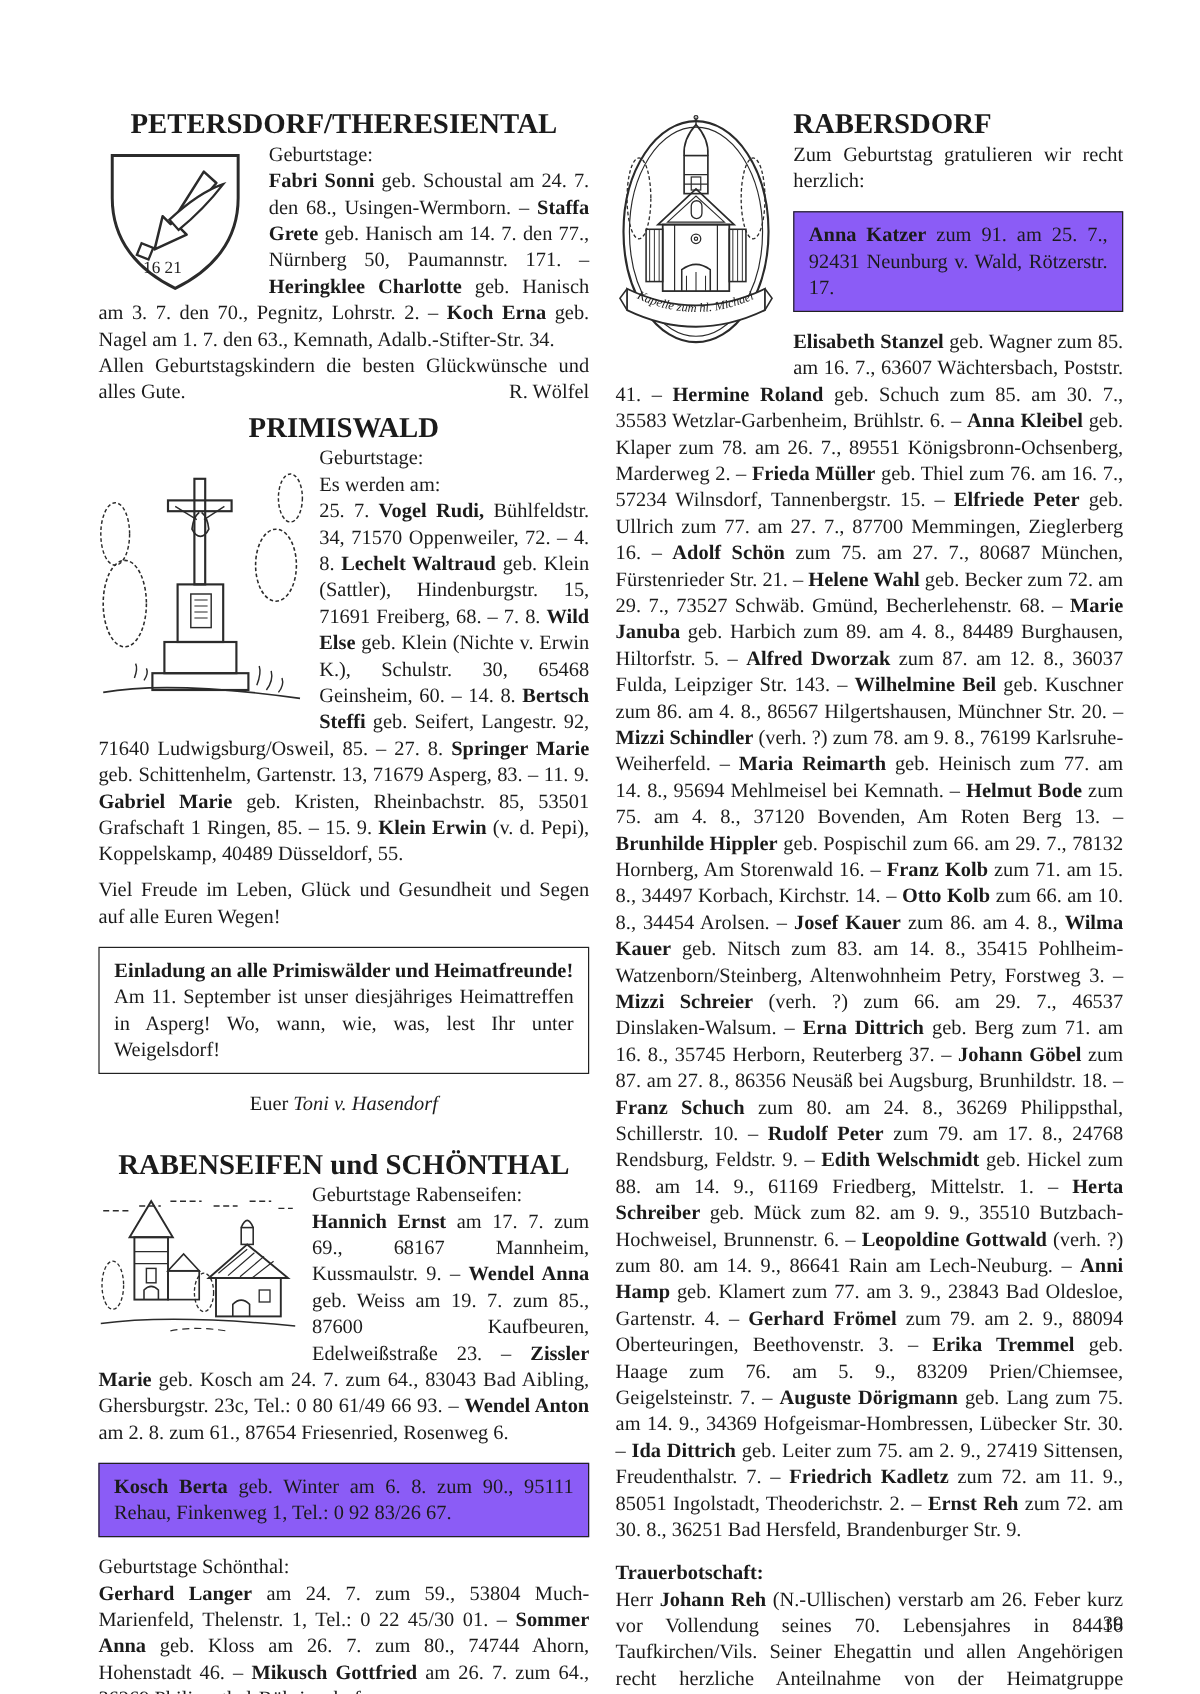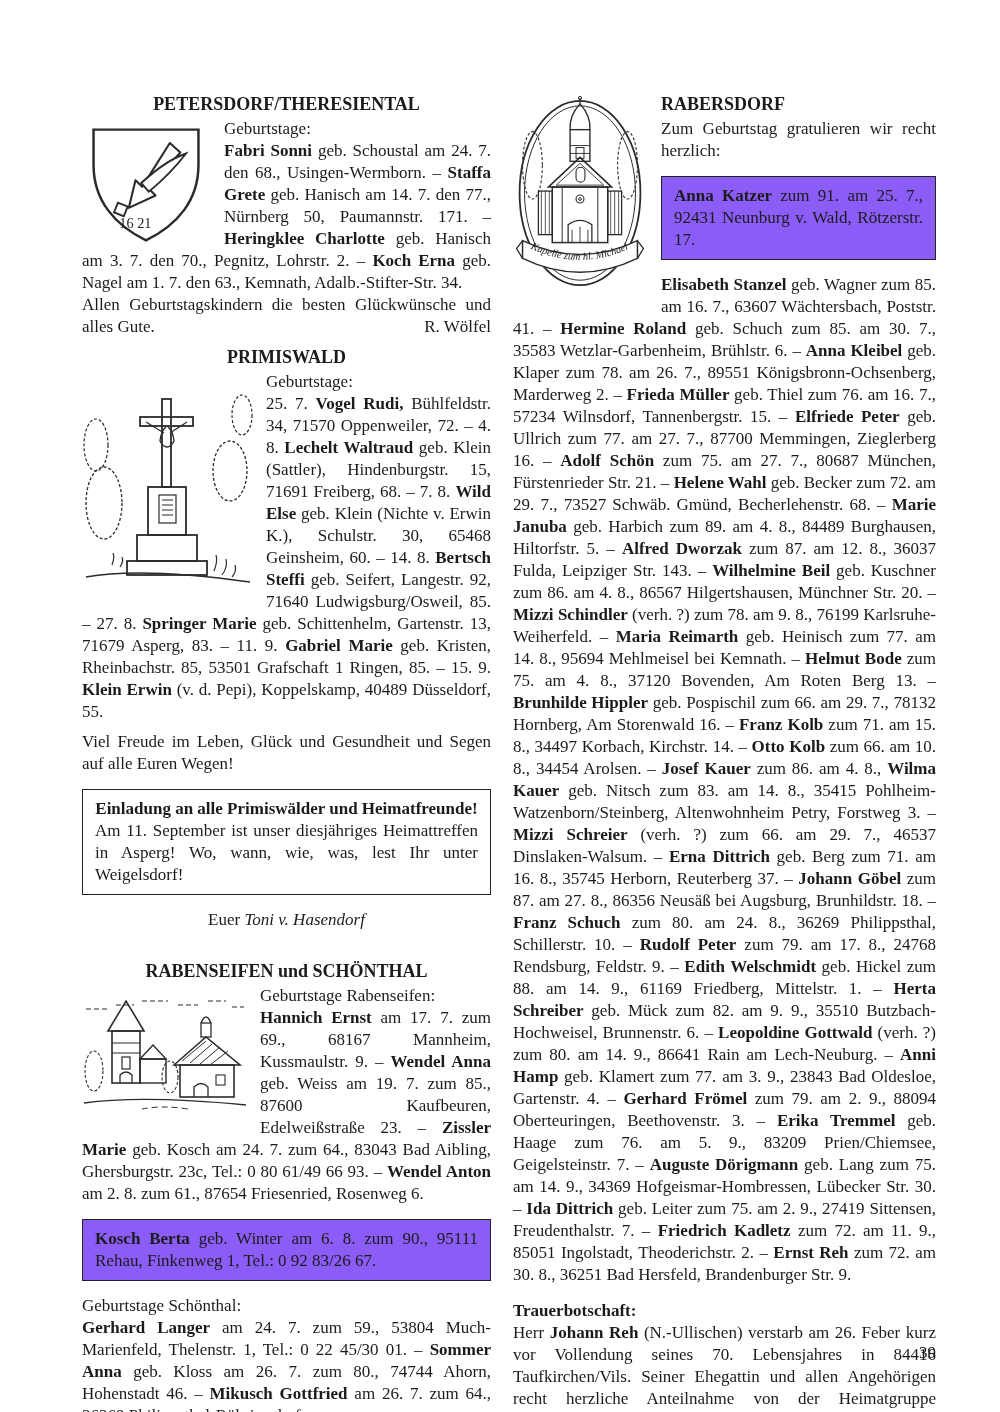--- a/index.html
+++ b/index.html
@@ -9,21 +9,21 @@
     color:#1b1b1b;
     font-size:17px;line-height:22px;
   }
   .page{position:relative;width:1000px;height:1412px;box-sizing:border-box;
         padding:92px 64px 0 82px;overflow:hidden;}
   .cols{display:flex;gap:22px;}
   .col-left{width:409px;flex:0 0 409px;}
   .col-right{width:423px;flex:0 0 423px;}
   p{margin:0;text-align:justify;}
   .intro{text-align:left;}
-  .sec-head{font-size:18px;line-height:24px;font-weight:bold;text-align:center;margin:0 0 2px 0;}
+  .sec-head{font-size:24px;line-height:24px;font-weight:bold;text-align:center;margin:0 0 2px 0;}
   .sec-head.left{text-align:left;}
   section{margin:0;}
   .mt8{margin-top:8px;} .mt14{margin-top:14px;} .mt16{margin-top:16px;}
   .mt24{margin-top:7px;} .mt28{margin-top:28px;}
   .float-img{float:left;}
   .crest{width:124px;height:124px;margin:4px 16px 4px 2px;}
   .crucifix{width:172px;height:224px;margin:4px 12px 2px 0;}
   .village{width:166px;height:126px;margin:6px 12px 2px 0;}
   .chapel{width:134px;height:208px;margin:2px 14px 4px 0;}
   .note-box{border:1.6px solid #222;padding:8px 12px;margin:14px 0;overflow:hidden;}
@@ -75,20 +75,21 @@
           <rect class="ink" x="45" y="186" width="80" height="14" stroke-width="1.8"></rect>
           <path class="ink" d="M4 202 Q60 192 168 207" stroke-width="1.4"></path>
           <ellipse class="ink" cx="22" cy="128" rx="18" ry="36" stroke-width="1.3" stroke-dasharray="3 2"></ellipse>
           <ellipse class="ink" cx="14" cy="70" rx="12" ry="26" stroke-width="1.2" stroke-dasharray="3 2"></ellipse>
           <ellipse class="ink" cx="148" cy="96" rx="17" ry="30" stroke-width="1.3" stroke-dasharray="3 2"></ellipse>
           <ellipse class="ink" cx="160" cy="40" rx="10" ry="20" stroke-width="1.2" stroke-dasharray="3 2"></ellipse>
           <path class="ink" d="M132 196 q4 -10 2 -16 M140 200 q6 -8 4 -16 M150 202 q5 -6 3 -12" stroke-width="1.2"></path>
           <path class="ink" d="M30 190 q3 -8 1 -12 M38 192 q4 -6 2 -10" stroke-width="1.2"></path>
         </svg>
         <p class="intro">Geburtstage:</p>
+        <p class="intro">Es werden am:</p>
         <p><span>25. 7. </span><b>Vogel Rudi,</b><span> Bühlfeldstr. 34, 71570 Oppenweiler, 72. – 4. 8. </span><b>Lechelt Waltraud</b><span> geb. Klein (Sattler), Hindenburgstr. 15, 71691 Freiberg, 68. – 7. 8. </span><b>Wild Else</b><span> geb. Klein (Nichte v. Erwin K.), Schulstr. 30, 65468 Geinsheim, 60. – 14. 8. </span><b>Bertsch Steffi</b><span> geb. Seifert, Langestr. 92, 71640 Ludwigsburg/Osweil, 85. – 27. 8. </span><b>Springer Marie</b><span> geb. Schittenhelm, Gartenstr. 13, 71679 Asperg, 83. – 11. 9. </span><b>Gabriel Marie</b><span> geb. Kristen, Rheinbachstr. 85, 53501 Grafschaft 1 Ringen, 85. – 15. 9. </span><b>Klein Erwin</b><span> (v. d. Pepi), Koppelskamp, 40489 Düsseldorf, 55.</span></p>
         <p class="clear mt8">Viel Freude im Leben, Glück und Gesundheit und Segen auf alle Euren Wegen!</p>
         <div class="note-box mt16">
           <p class="box-title">Einladung an alle Primiswälder und Heimatfreunde!</p>
           <p>Am 11. September ist unser diesjähriges Heimattreffen in Asperg! Wo, wann, wie, was, lest Ihr unter Weigelsdorf!</p>
         </div>
         <p class="sig-line mt16"><span>Euer </span><i>Toni v. Hasendorf</i></p>
       </section>
 
       <section class="mt28">

